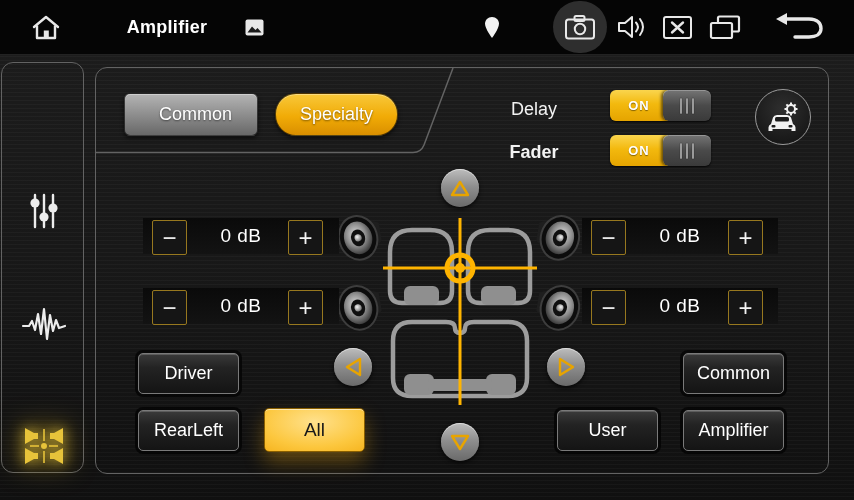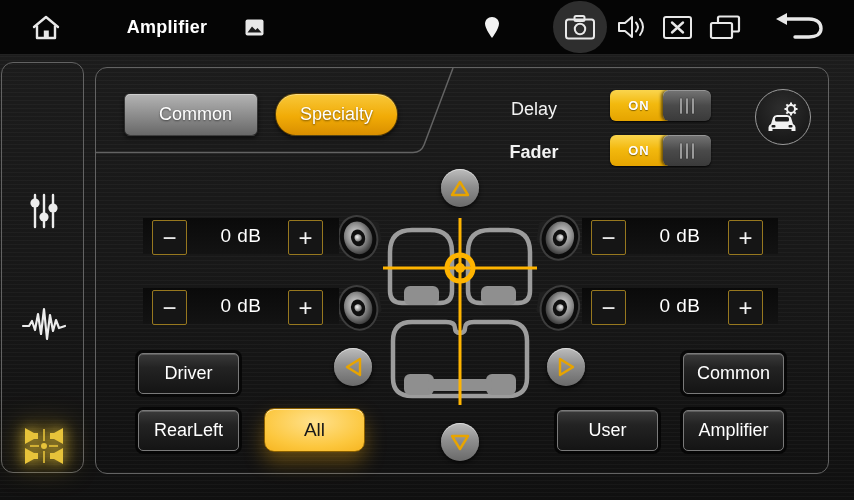--- a/index.html
+++ b/index.html
@@ -329,21 +329,21 @@
   <div class="dbval" style="left:582px;top:288px;">0 dB</div>
   <div class="sqbtn" style="left:591px;top:290px;">−</div>
   <div class="sqbtn" style="left:728px;top:290px;">+</div>
 
   <div class="zbtn" style="left:138px;top:353px;">
     <span>Driver</span>
   </div>
   <div class="zbtn" style="left:138px;top:410px;">
     <span>RearLeft</span>
   </div>
-  <div class="zbtn active" style="left:264px;top:408px;height:42px;border-radius:10px;">
+  <div class="zbtn active" style="left:264px;top:408px;height:42px;">
     <span>All</span>
   </div>
   <div class="zbtn" style="left:557px;top:410px;">
     <span>User</span>
   </div>
   <div class="zbtn" style="left:683px;top:353px;">
     <span>Common</span>
   </div>
   <div class="zbtn" style="left:683px;top:410px;">
     <span>Amplifier</span>

